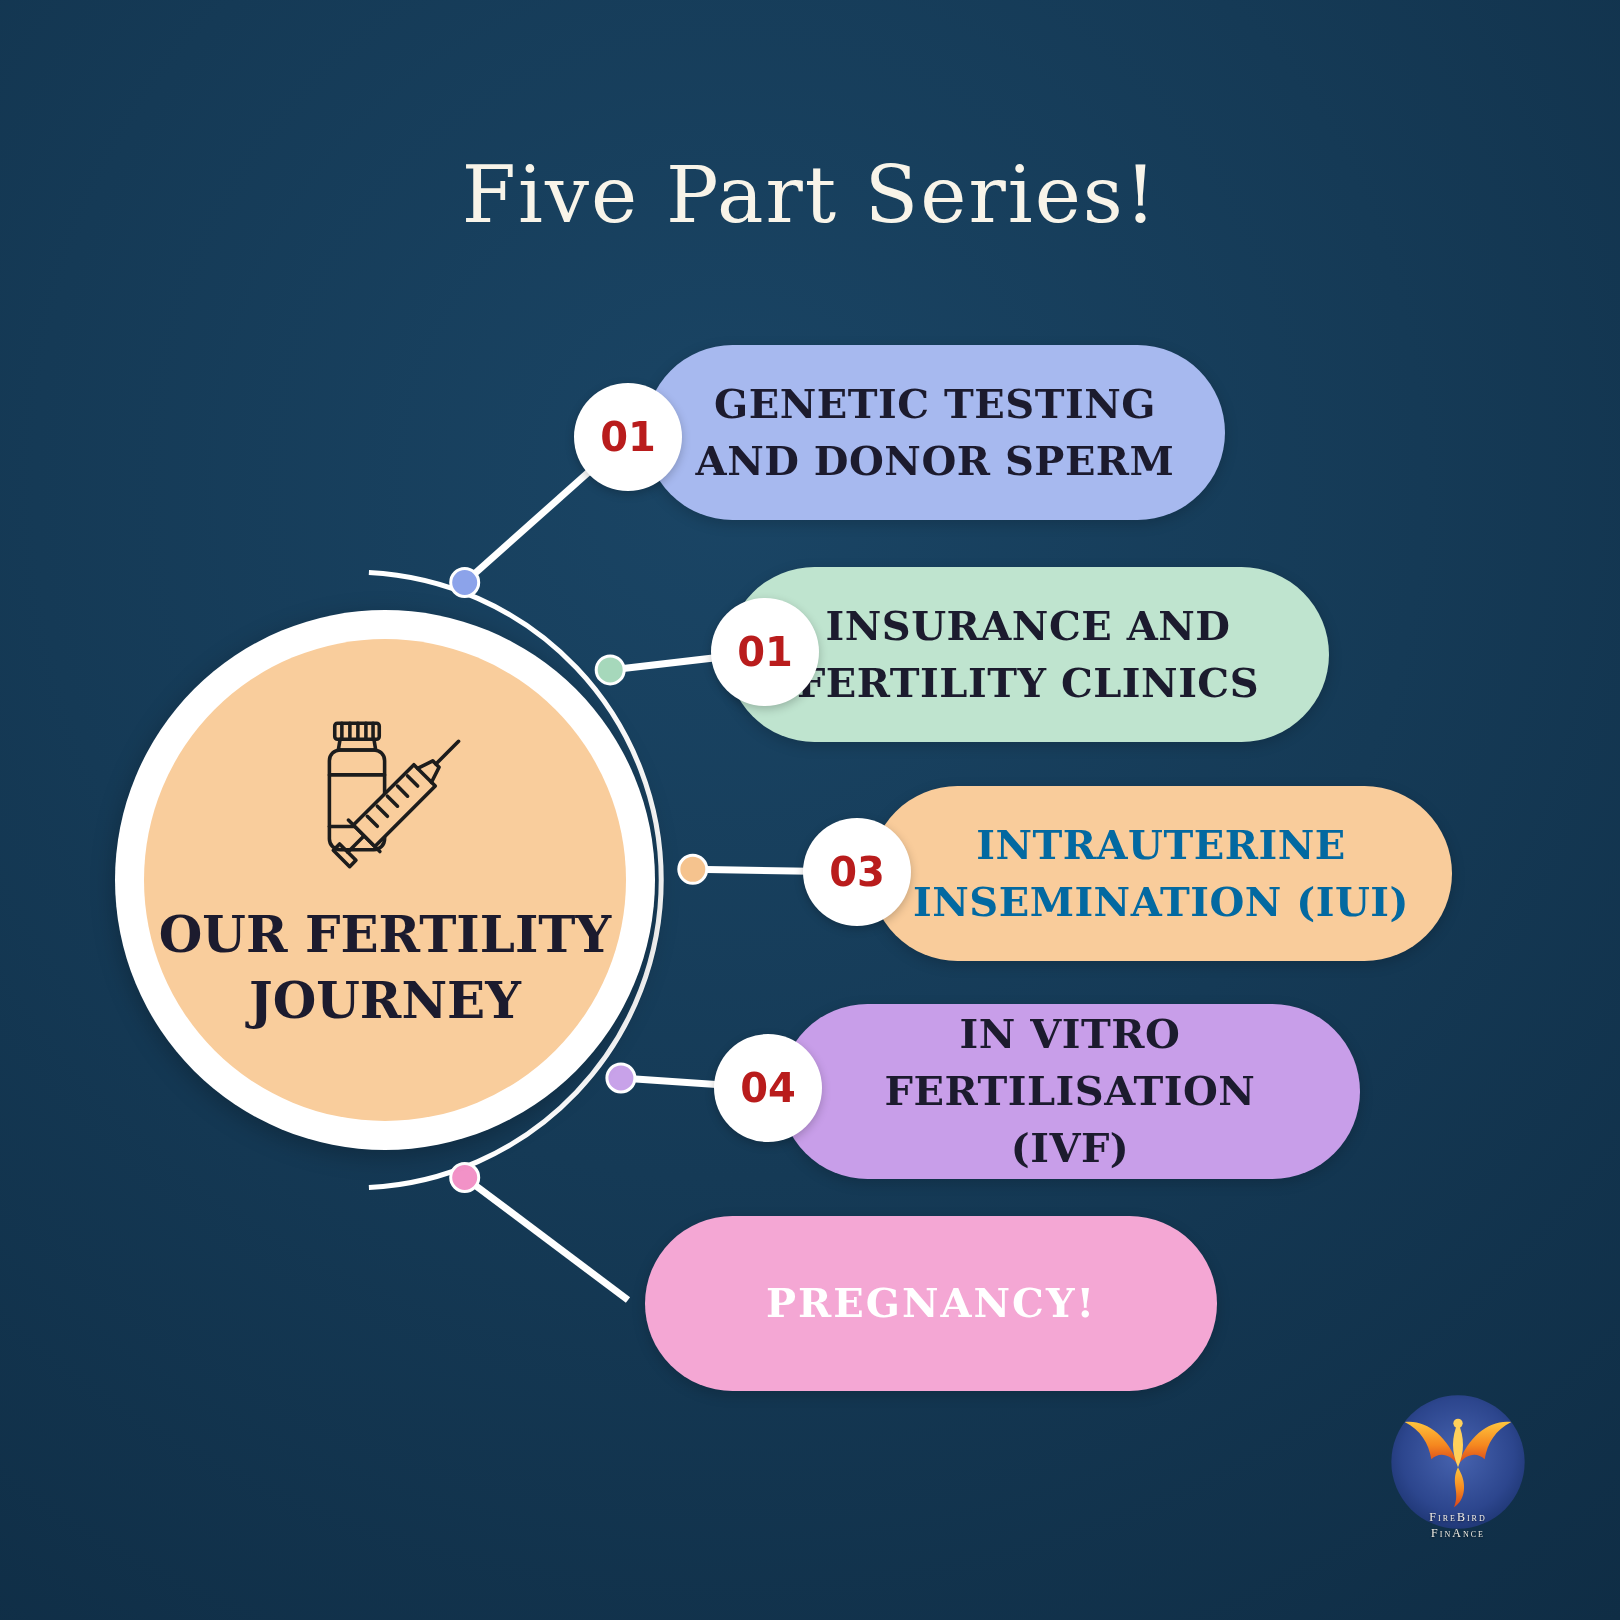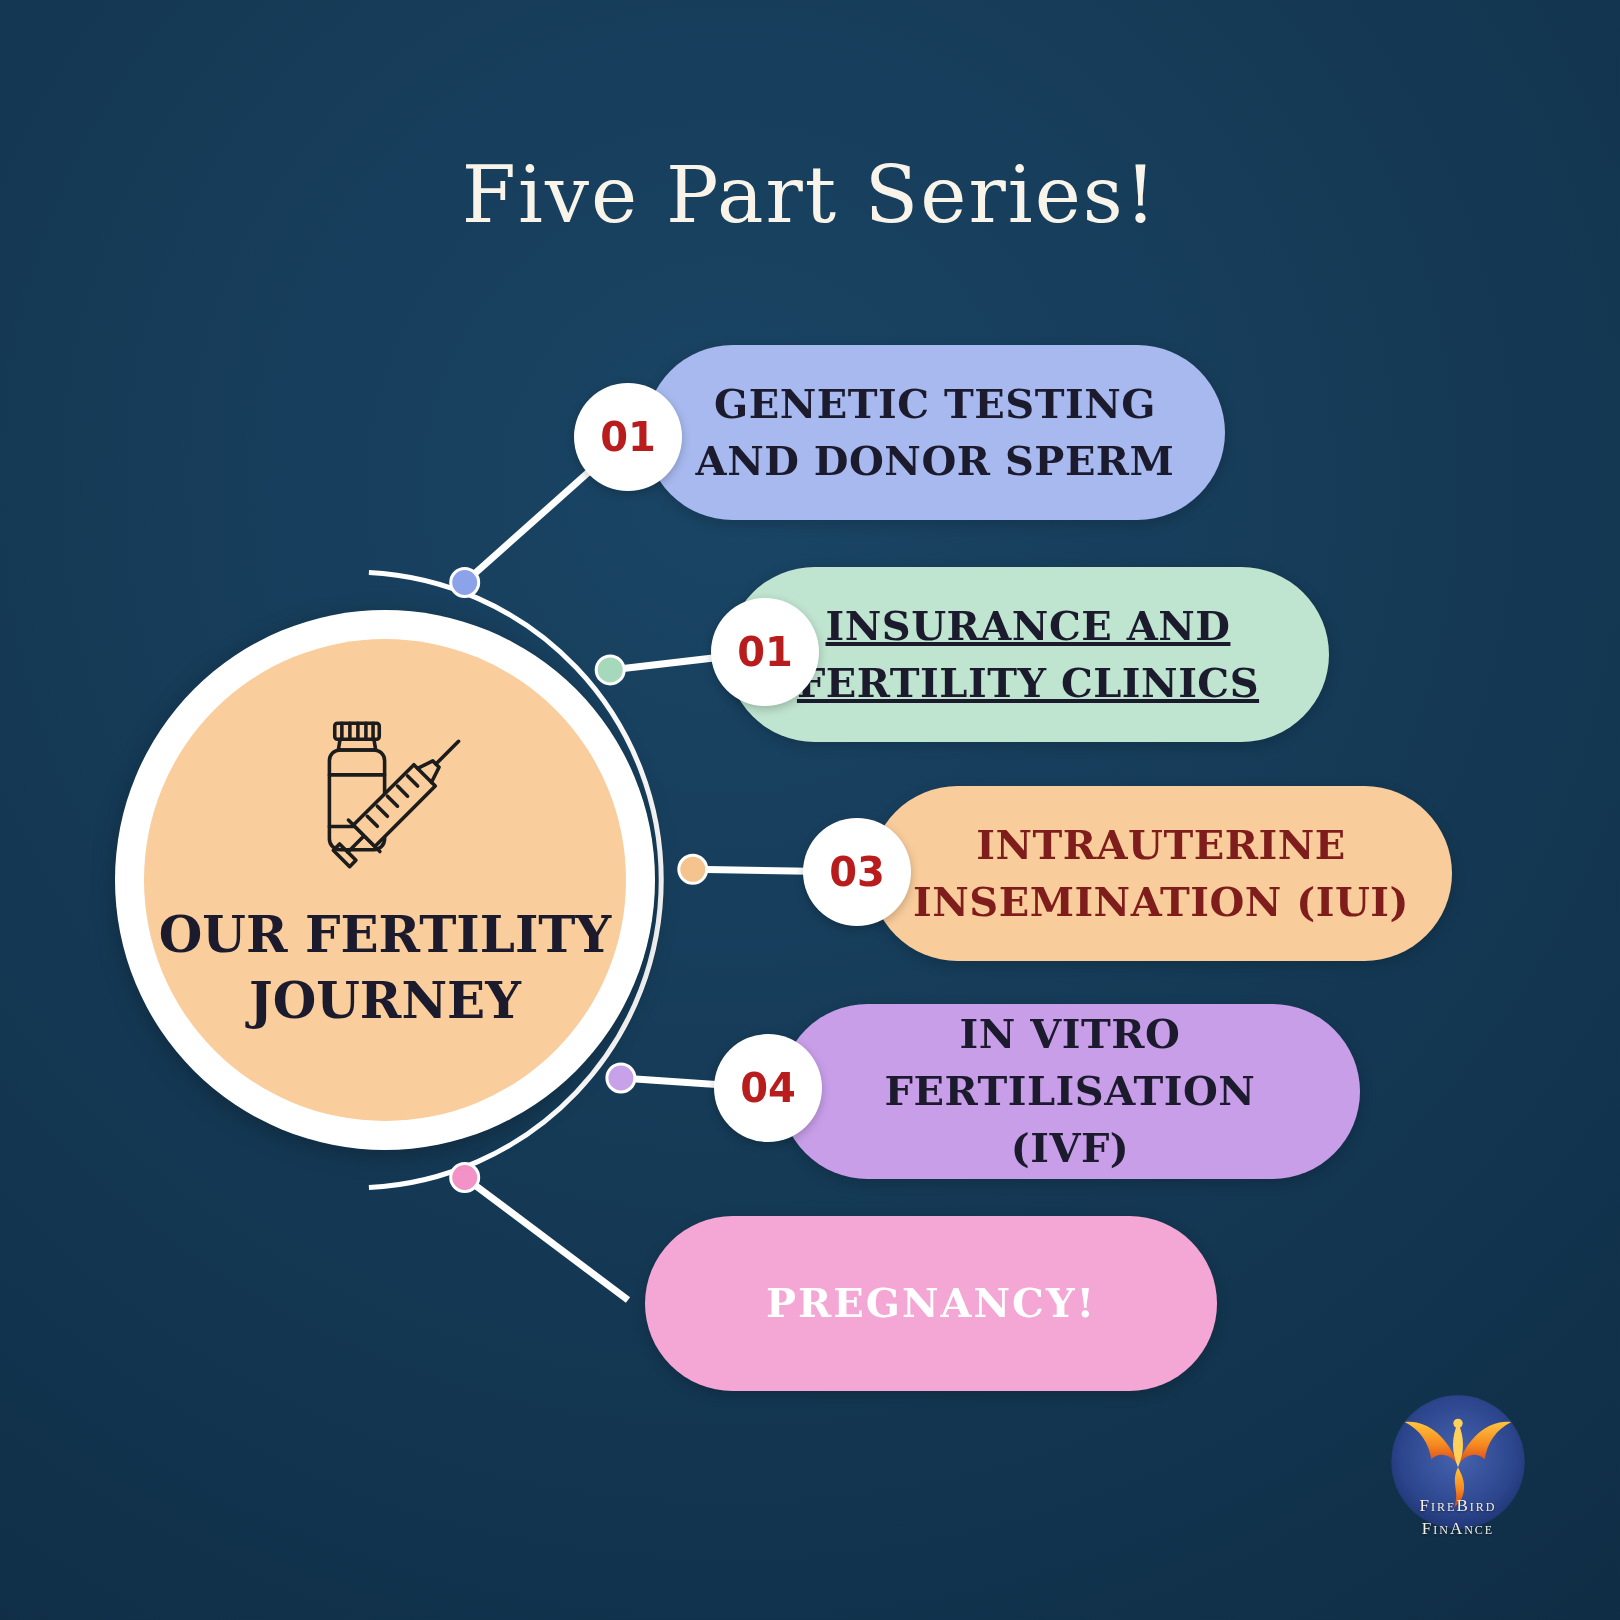--- a/index.html
+++ b/index.html
@@ -103,21 +103,21 @@
     width: 180px; height: 185px;
   }
   .logo svg { display: block; margin: 0 auto; }
   .logo-text {
     position: absolute;
     bottom: 26px; left: 0; width: 100%;
     text-align: center;
     color: #f5f0e6;
     font-family: "Liberation Serif", serif;
     font-variant: small-caps;
-    font-size: 17px;
+    font-size: 12px;
     letter-spacing: 2px;
     line-height: 1.35;
     text-shadow: 0 1px 2px rgba(0,0,0,0.5);
   }
   .logo-text span { display: block; }
 </style>
 </head>
 <body>
 
 <div class="canvas">
@@ -176,24 +176,24 @@
         <span>OUR FERTILITY</span>
         <span>JOURNEY</span>
       </div>
     </div>
   </div>
 
   <div class="pill p1" style="background: rgb(167, 185, 239);">
     <span class="pill-label" style="color: rgb(28, 27, 46);">GENETIC TESTING AND DONOR SPERM</span>
   </div>
   <div class="pill p2" style="background: rgb(191, 228, 207);">
-    <span class="pill-label" style="color: rgb(28, 27, 46); text-decoration: underline;">INSURANCE AND FERTILITY CLINICS</span>
+    <span class="pill-label" style="color: rgb(28, 27, 46);">INSURANCE AND FERTILITY CLINICS</span>
   </div>
   <div class="pill p3" style="background: rgb(249, 204, 155);">
-    <span class="pill-label" style="color: #7f1d1d;">INTRAUTERINE INSEMINATION (IUI)</span>
+    <span class="pill-label" style="color: #0369a1;">INTRAUTERINE INSEMINATION (IUI)</span>
   </div>
   <div class="pill p4" style="background: rgb(200, 158, 233);">
     <span class="pill-label" style="color: rgb(28, 27, 46);">IN VITRO FERTILISATION (IVF)</span>
   </div>
   <div class="pill p5" style="background: rgb(244, 167, 212); align-items: center;">
     <span class="pill-label" style="color: rgb(255, 255, 255);">PREGNANCY!</span>
   </div>
 
   <div class="num n1">01</div>
   <div class="num n2">01</div>

